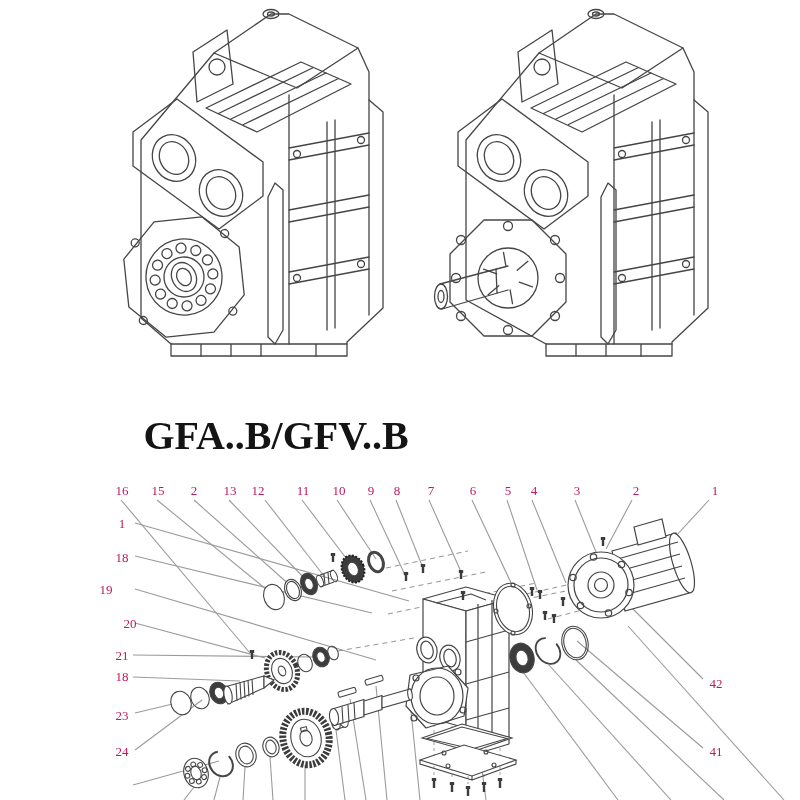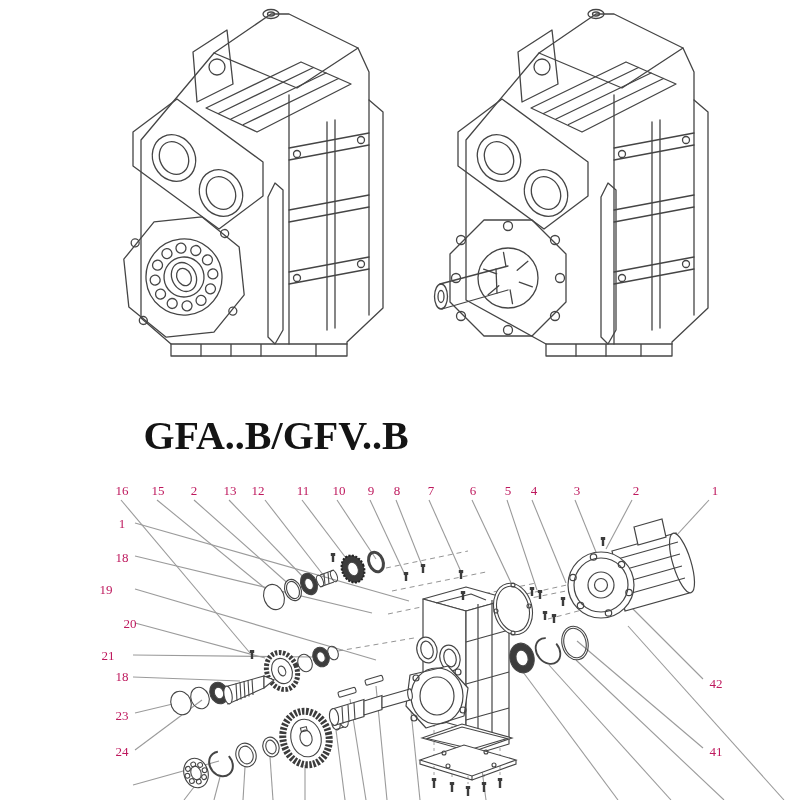--- a/index.html
+++ b/index.html
@@ -420,21 +420,21 @@
   <span class="co" style="left:287px;top:491px">11</span>
   <span class="co" style="left:242px;top:491px">12</span>
   <span class="co" style="left:214px;top:491px">13</span>
   <span class="co" style="left:178px;top:491px">2</span>
   <span class="co" style="left:142px;top:491px">15</span>
   <span class="co" style="left:106px;top:491px">16</span>
   <span class="co" style="left:106px;top:524px">1</span>
   <span class="co" style="left:106px;top:558px">18</span>
   <span class="co" style="left:90px;top:590px">19</span>
   <span class="co" style="left:114px;top:624px">20</span>
-  <span class="co" style="left:92px;top:656px">21</span>
+  <span class="co" style="left:106px;top:656px">21</span>
   <span class="co" style="left:106px;top:677px">18</span>
   <span class="co" style="left:106px;top:716px">23</span>
   <span class="co" style="left:106px;top:752px">24</span>
   <span class="co" style="left:106px;top:811px">25</span>
   <span class="co" style="left:700px;top:684px">42</span>
   <span class="co" style="left:700px;top:752px">41</span>
 
 </div>
 
 </body></html>

